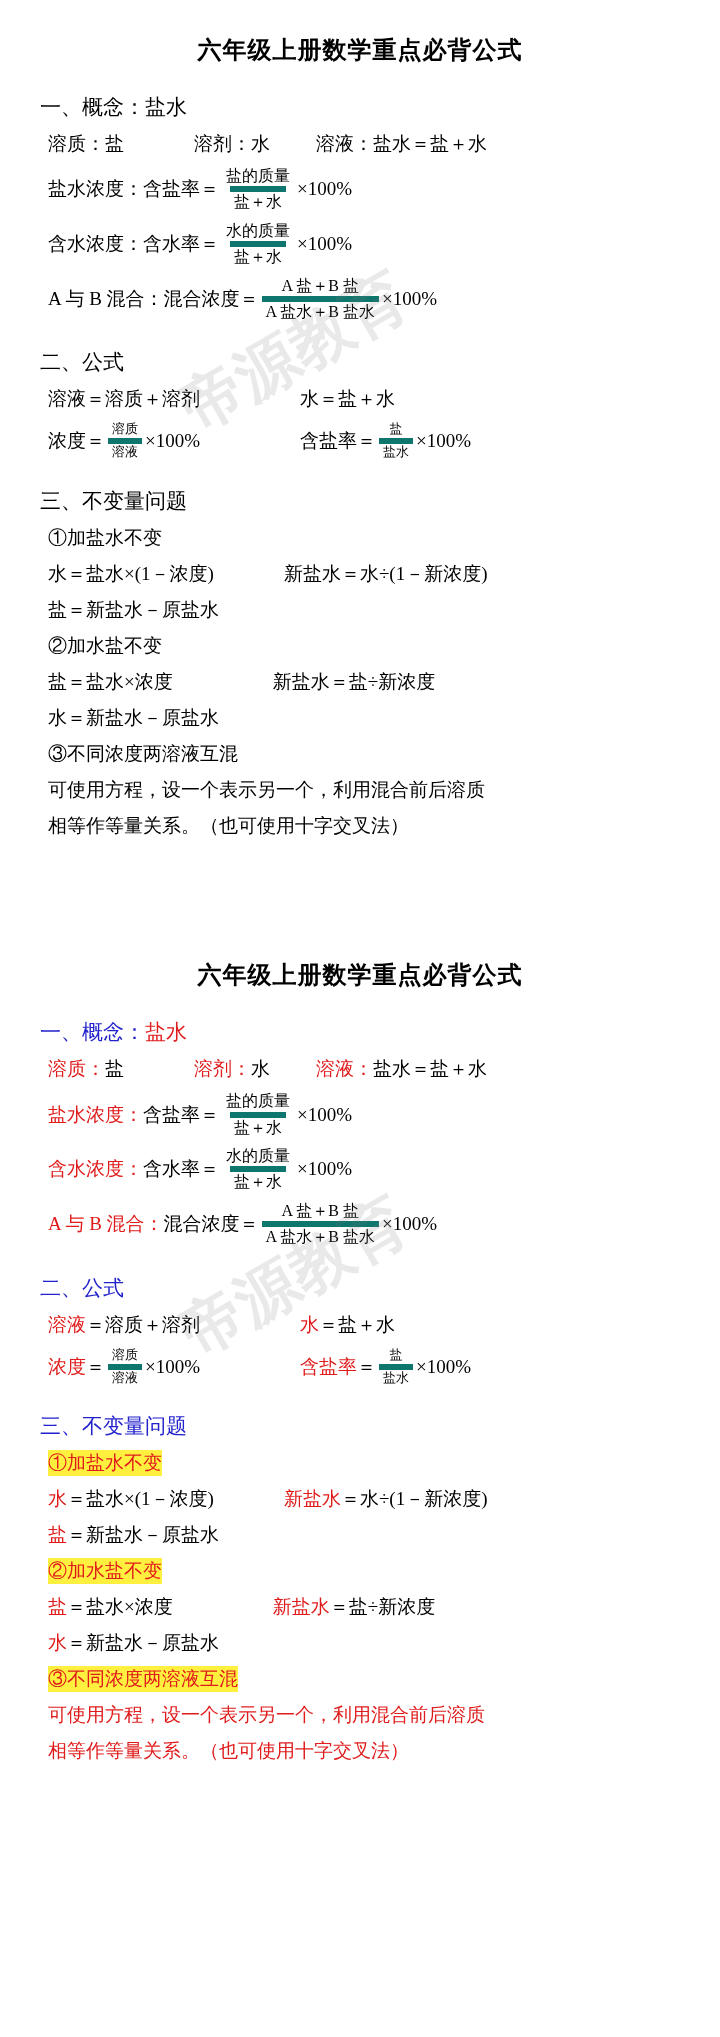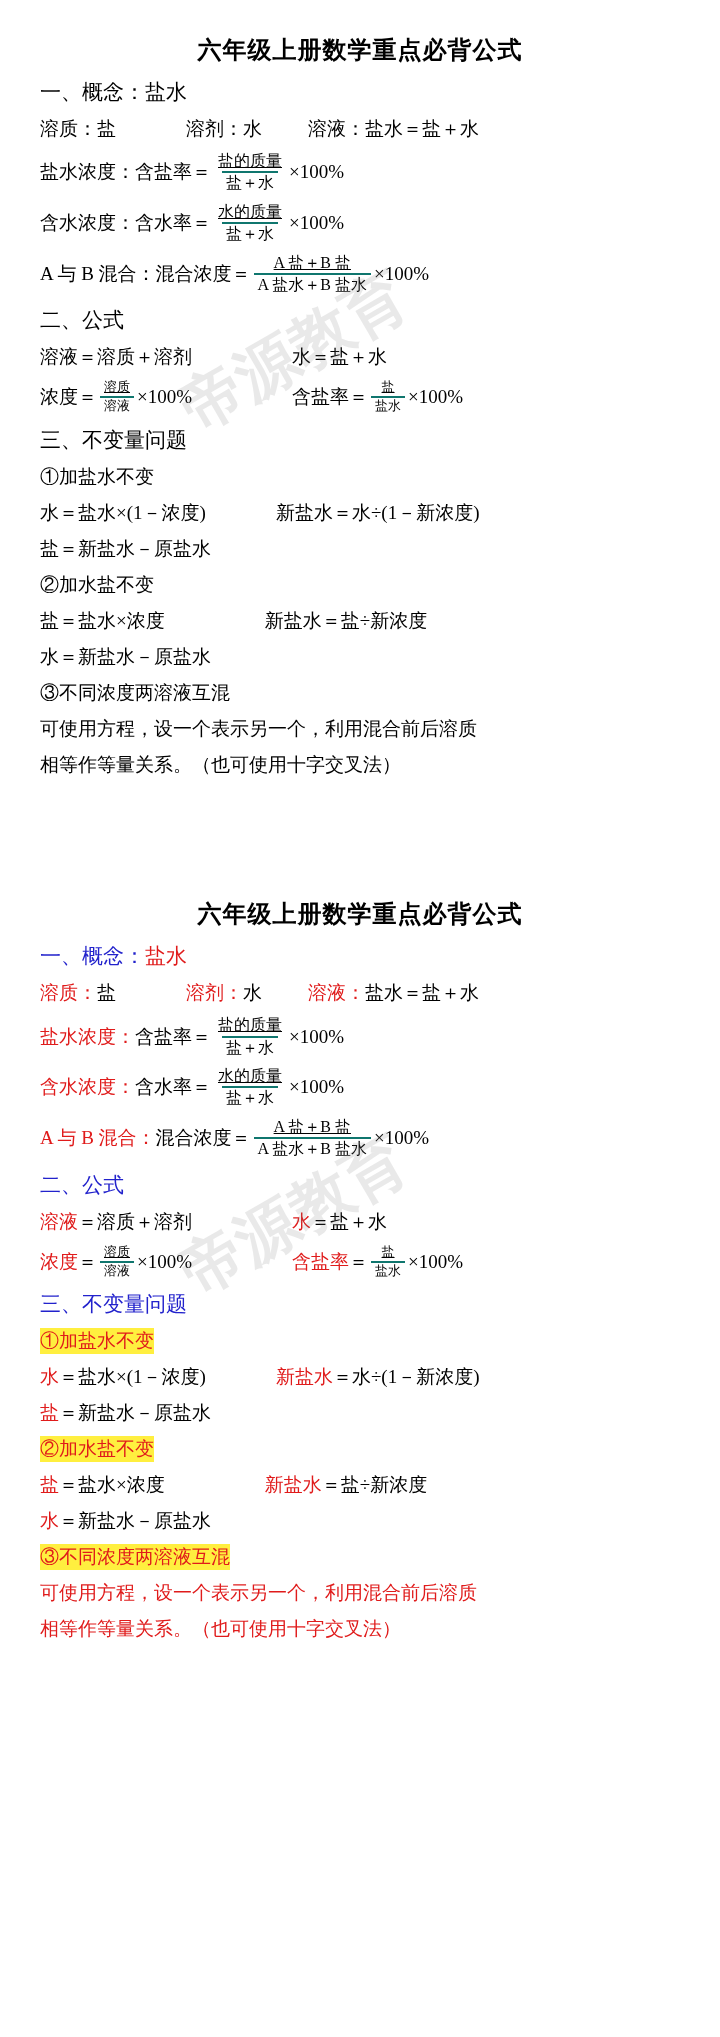--- a/index.html
+++ b/index.html
@@ -25,49 +25,49 @@
   .title {
     text-align: center;
     font-size: 24px;
     font-weight: bold;
     letter-spacing: 1px;
     font-family: "Liberation Serif", "DejaVu Serif", serif;
     margin: 14px 0 10px 0;
   }
   .section-head {
     font-size: 21px;
-    margin: 12px 0 6px 0;
+    margin: 27px 0 6px 0;
     font-weight: normal;
   }
   .lvl1 { margin-left: 0px; }
   .lvl2 { margin-left: 38px; }
   .lvl3 { margin-left: 52px; }
   .row {
     font-size: 19px;
-    margin: 10px 0;
+    margin: 10px 8px;
     display: flex;
     align-items: center;
     flex-wrap: nowrap;
   }
   .row .gap-sm { display: inline-block; width: 46px; }
   .row .gap-md { display: inline-block; width: 70px; }
   .row .gap-lg { display: inline-block; width: 100px; }
   .txt { white-space: nowrap; }
   
   .frac {
     display: inline-flex;
     flex-direction: column;
     align-items: center;
     vertical-align: middle;
     margin: 0 3px;
     font-size: 13px;
     line-height: 1.15;
   }
-  .frac .num { padding: 0 4px 1px 4px; text-decoration: underline; }
-  .frac .den { padding: 1px 4px 0 4px; border-top: 2px solid #0f766e; text-align: center; }
+  .frac .num { padding: 0 4px 1px 4px; }
+  .frac .den { padding: 1px 4px 0 4px; border-top: 6px solid #0f766e; text-align: center; }
   .frac.big { font-size: 16px; }
   
   .watermark {
     position: absolute;
     left: 0; top: 0; right: 0; bottom: 0;
     pointer-events: none;
     overflow: hidden;
   }
   .watermark span {
     position: absolute;

